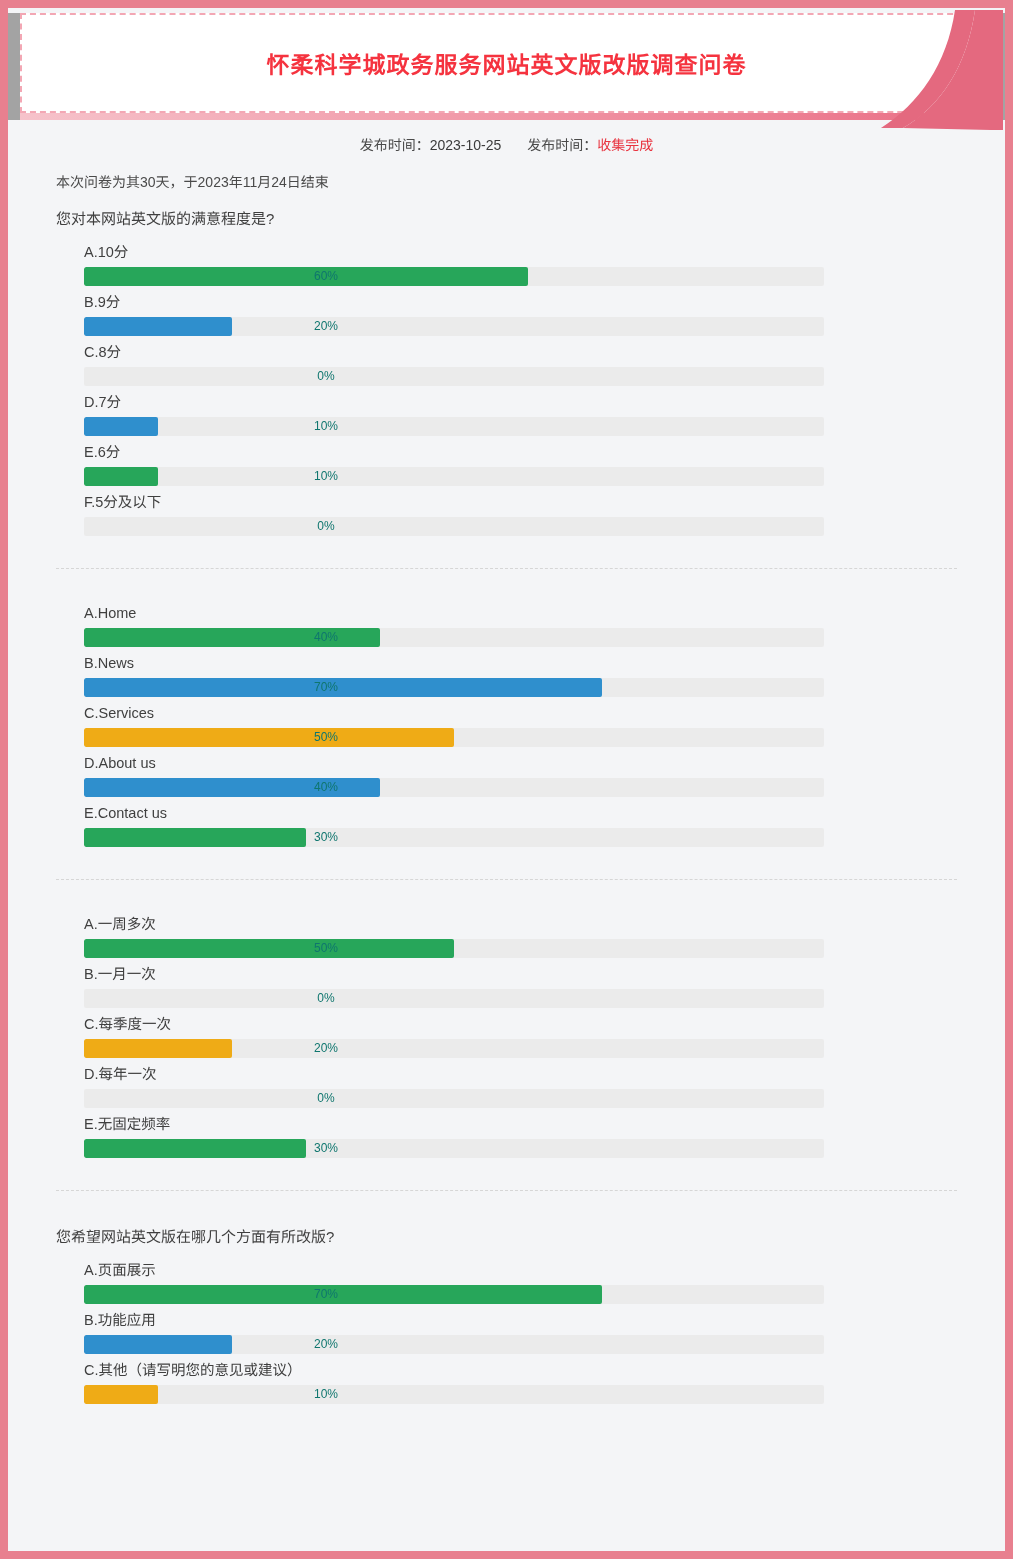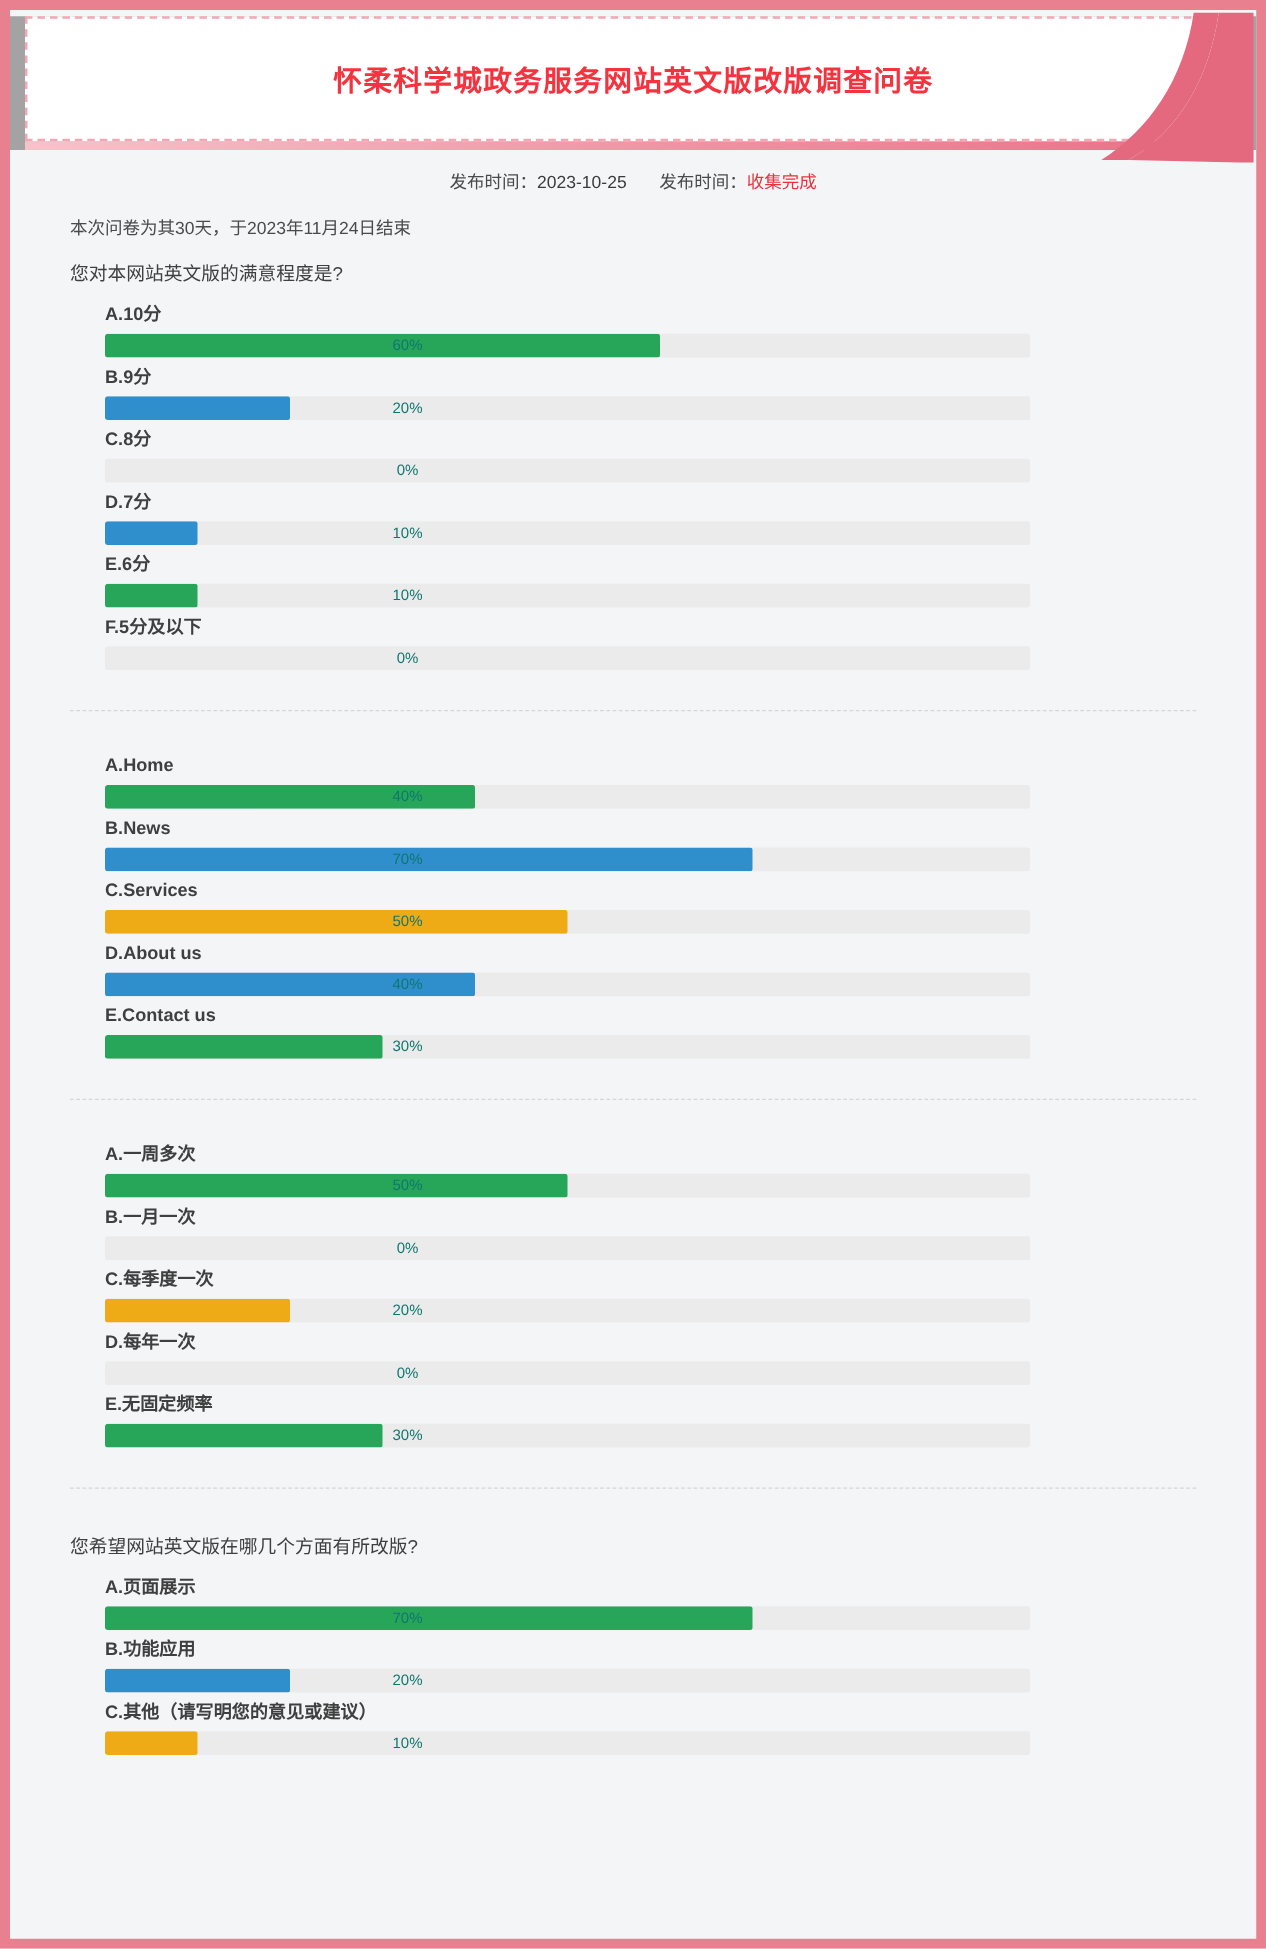--- a/index.html
+++ b/index.html
@@ -118,21 +118,20 @@
   }
 
   .option-row {
     margin: 0 0 6px 28px;
   }
   .option-label {
     font-size: 14.5px;
     color: #3f3f3f;
     margin: 0 0 5px 0;
     line-height: 20px;
-    font-weight: bold;
   }
   .bar-track {
     position: relative;
     height: 19px;
     width: 740px;
     background: #ebebeb;
     border-radius: 2px;
     overflow: hidden;
   }
   .bar-fill {

